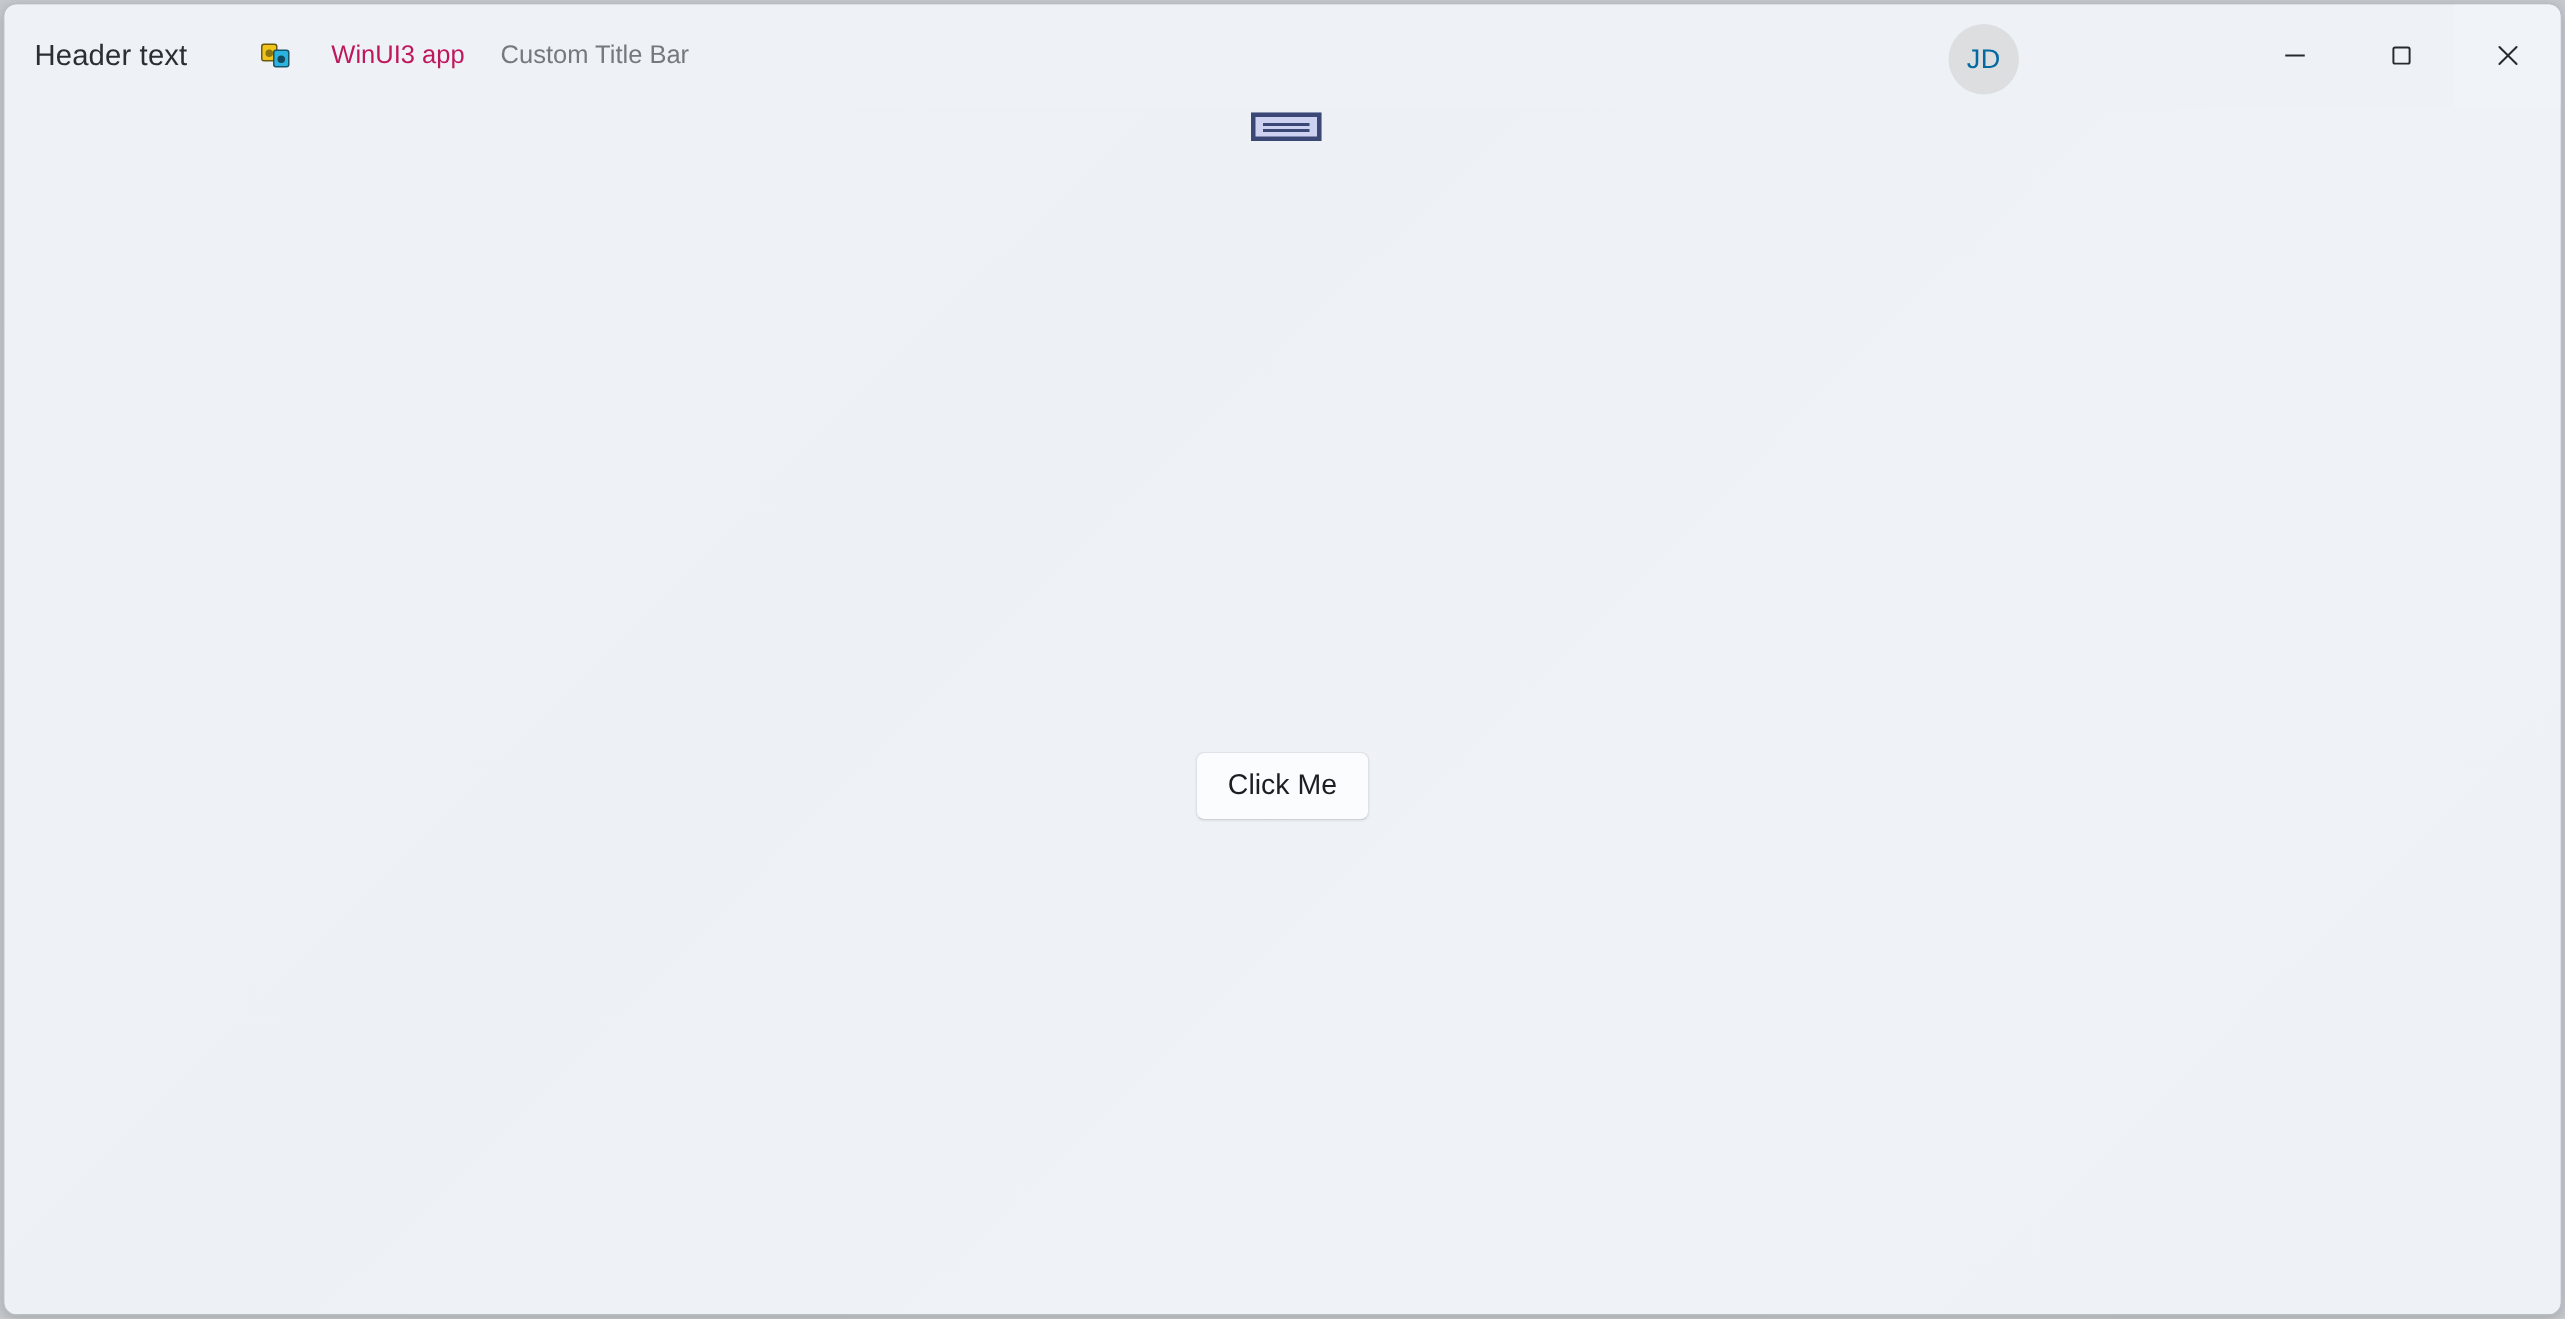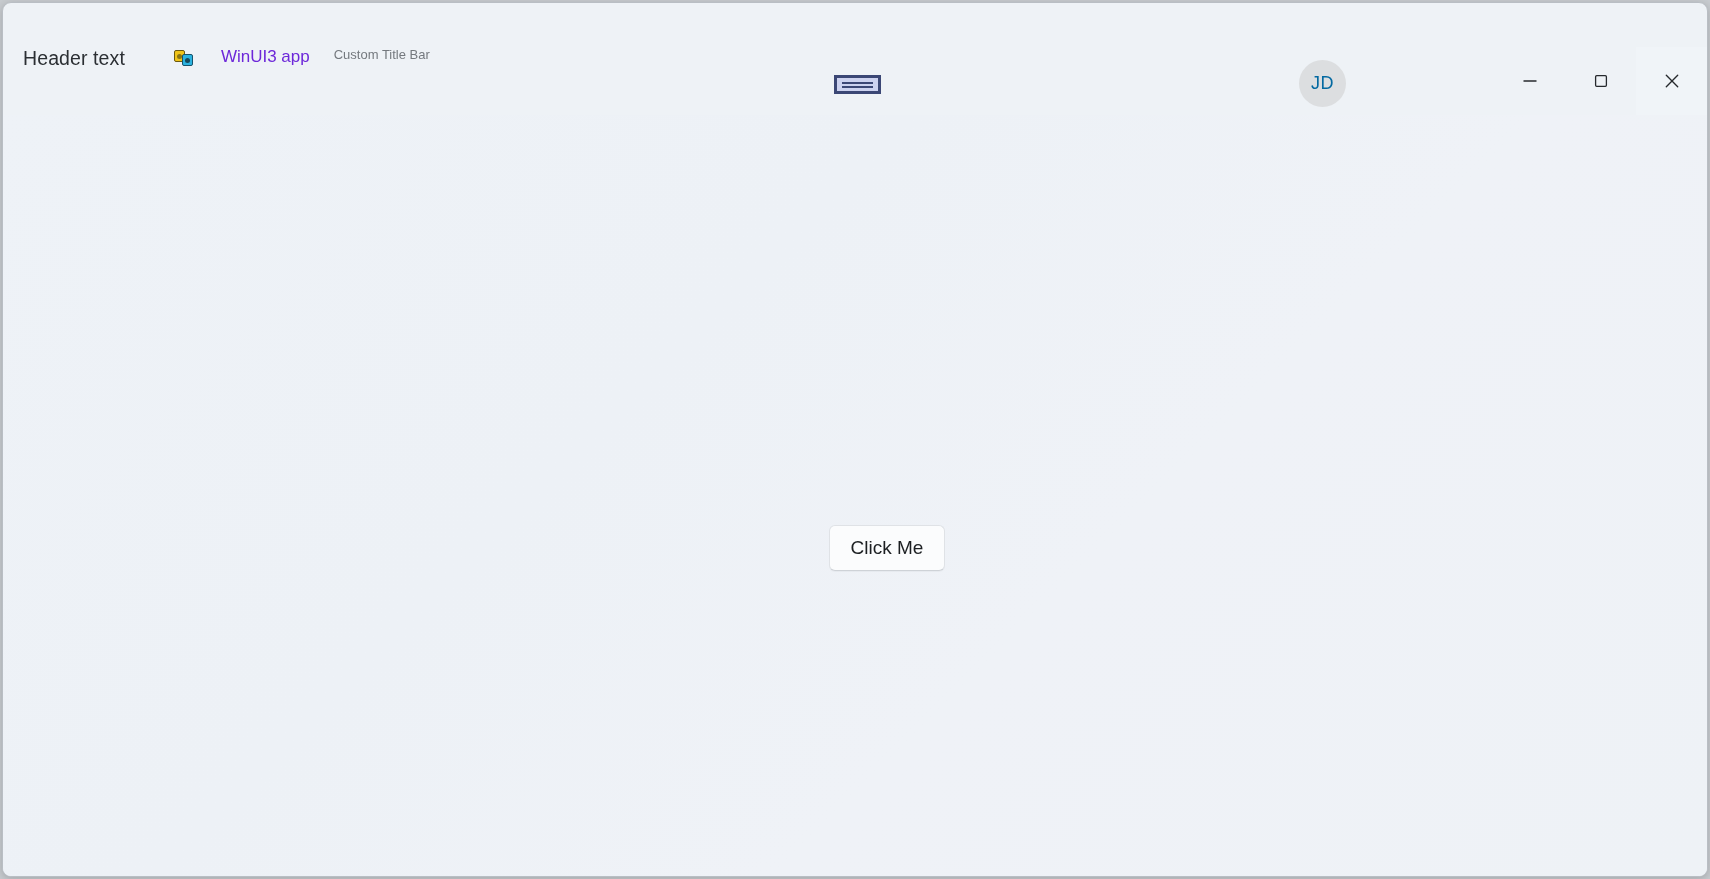--- a/index.html
+++ b/index.html
@@ -46,24 +46,23 @@
   }
 
   
   #title-bar {
     position: absolute;
     left: 0;
     top: 0;
     right: 0;
     height: 68px;
     display: flex;
-    align-items: flex-start;
+    align-items: center;
     background: #eef2f6;
     user-select: none;
-    margin-top: 44px;
   }
 
   .tb-header-text {
     margin-left: 20px;
     font-size: 19.5px;
     color: #2b2f33;
     letter-spacing: .1px;
     white-space: nowrap;
   }
 
@@ -112,27 +111,27 @@
     top: 3px;
     width: 5px;
     height: 5px;
     background: #14485c;
     border-radius: 50%;
   }
 
   .tb-app-name {
     margin-left: 26px;
     font-size: 17px;
-    color: #6d28d9;
+    color: #be185d;
     white-space: nowrap;
   }
 
   .tb-subtitle {
     margin-left: 24px;
-    font-size: 13px;
+    font-size: 17px;
     color: #74797e;
     white-space: nowrap;
   }
 
   
   #search-wrap {
     position: absolute;
     left: 670px;
     top: 15px;
     width: 447px;
@@ -235,35 +234,34 @@
     cursor: pointer;
     padding: 0;
   }
   .caption-btn.close { background: #f0f4f8; }
   .caption-btn svg { display: block; }
 
   
   #click-me-button {
     position: absolute;
     left: 50%;
-    top: 454px;
+    top: 430px;
     transform: translateX(-50%);
     min-width: 116px;
     height: 46px;
     padding: 0 20px;
     background: #fbfcfd;
     border: 1px solid #dfe2e6;
     border-bottom-color: #ced2d7;
     border-radius: 6px;
     font-family: "Liberation Sans", sans-serif;
     font-size: 19px;
     color: #1c1f22;
     cursor: pointer;
     box-shadow: 0 1px 1px rgba(0,0,0,0.035);
-    margin-left: 32px;
   }
 </style>
 </head>
 <body>
 
 <div id="desktop">
 
   <div id="app-window">
 
     <div id="client-area">

